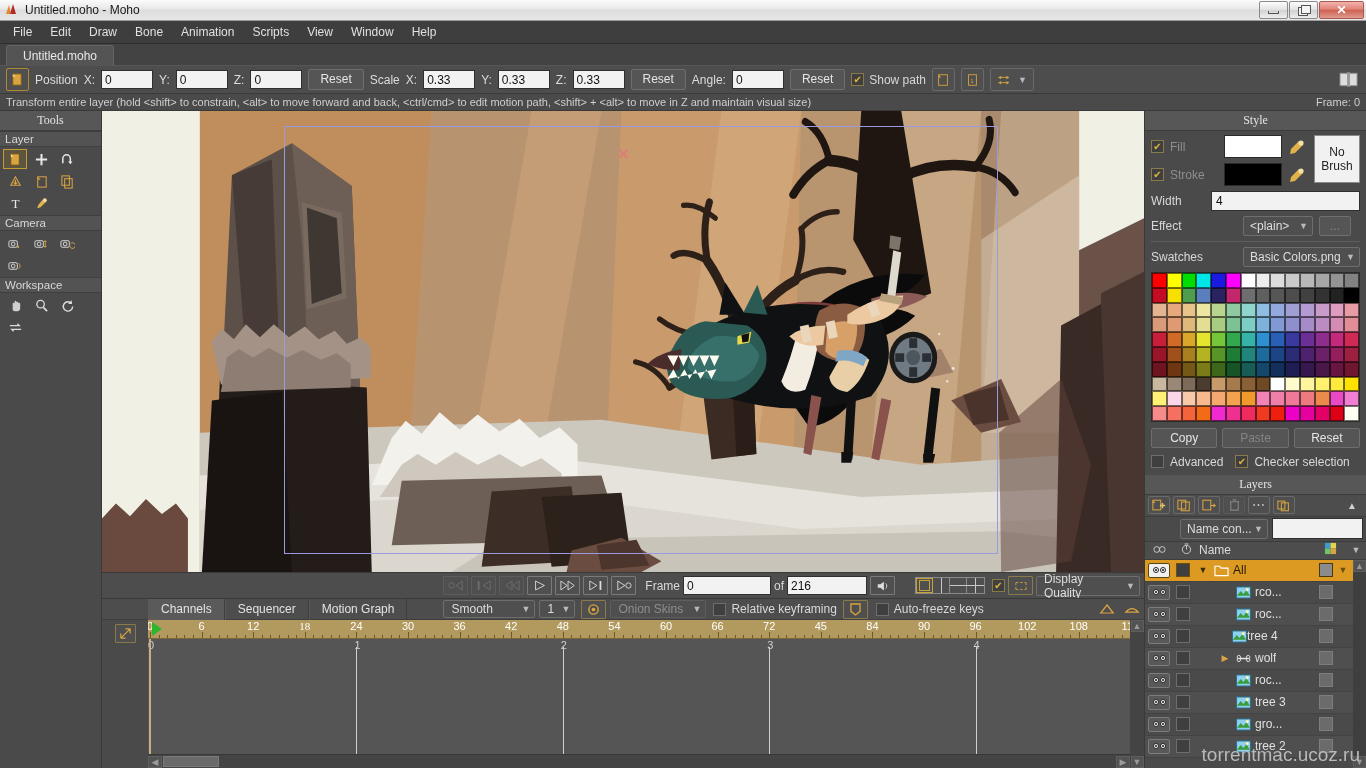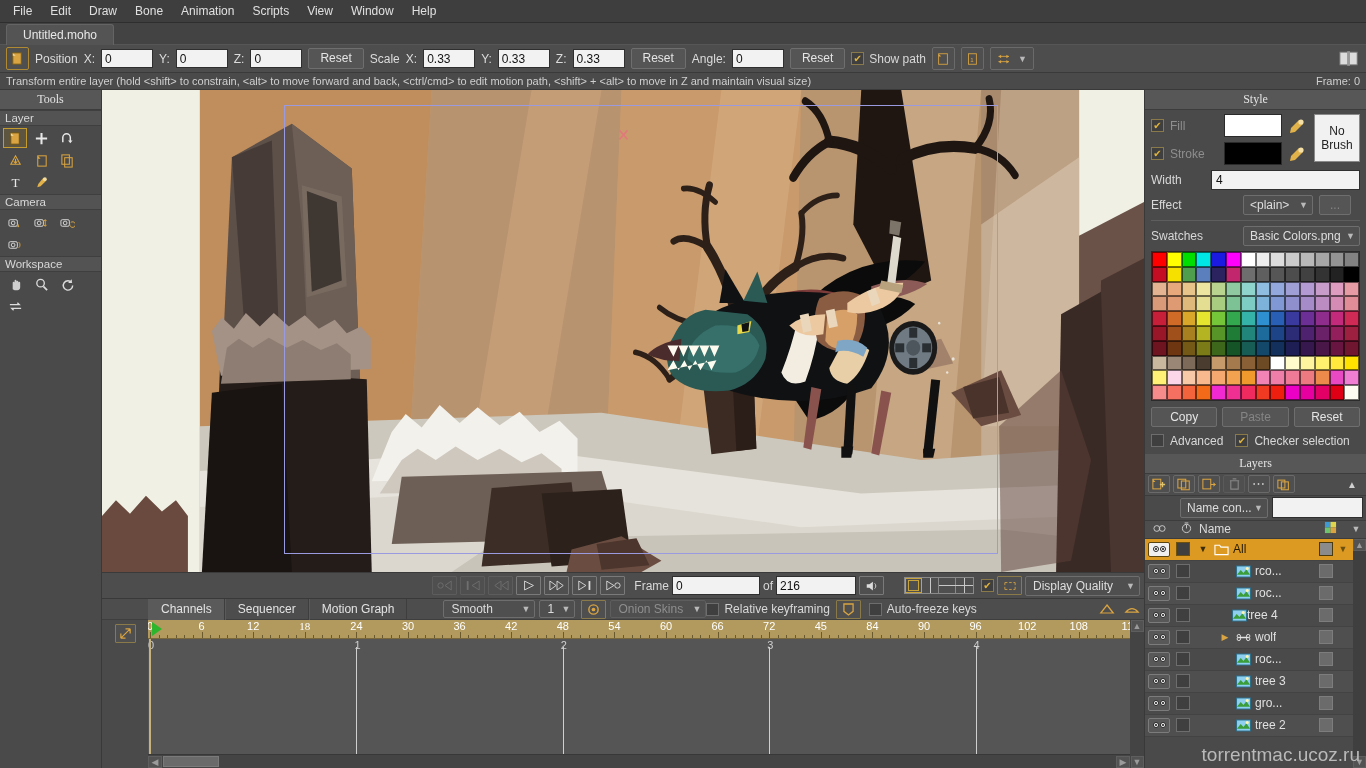--- a/index.html
+++ b/index.html
@@ -285,20 +285,38 @@
   }
   .hscroll { height: 14px; background: #444; border-top: 1px solid #383838; display:flex; align-items:center; }
   .scroll-arrow { width: 14px; height: 12px; display:flex;align-items:center;justify-content:center; color:#9a9a9a; font-size:9px; background:#525252; border:1px solid #5e5e5e;}
   .scroll-thumb { height: 11px; background: #6a6a6a; border:1px solid #7a7a7a; }
 </style>
 </head>
 <body>
 
 <div class="app">
 
+  <div class="titlebar">
+    <div class="tb-icon">
+      <svg width="16" height="16" viewBox="0 0 16 16">
+        <path d="M2 12 L5 3 L7 12 Z" fill="#e08a2e"></path>
+        <path d="M6 12 L9 2 L12 12 Z" fill="#b32a2a"></path>
+      </svg>
+    </div>
+    <span class="tb-title">Untitled.moho - Moho</span>
+    <div class="win-btns">
+      <div class="win-btn">
+          <span class="min-glyph"></span>
+        </div>
+      <div class="win-btn">
+          <span class="max-glyph"></span>
+        </div>
+      <div class="win-btn close">✕</div>
+    </div>
+  </div>
 
   <div class="menubar">
     <div class="mi">File</div>
     <div class="mi">Edit</div>
     <div class="mi">Draw</div>
     <div class="mi">Bone</div>
     <div class="mi">Animation</div>
     <div class="mi">Scripts</div>
     <div class="mi">View</div>
     <div class="mi">Window</div>
@@ -703,21 +721,21 @@
             <span style="position:absolute;left:0;top:7px;width:17px;height:1px;background:#c8c8c8;"></span>
             <span style="position:absolute;left:8px;top:0;width:1px;height:15px;background:#c8c8c8;"></span>
           </div>
         </div>
         <div class="chk on" style="margin-left:4px;"></div>
         <div class="pb" style="border:1px solid #8a7a4a;">
           <svg width="14" height="12" viewBox="0 0 16 14">
               <path d="M2 3 v8 M14 3 v8 M2 3 h12 M2 11 h12" stroke="#d9a441" fill="none" stroke-dasharray="3 2"></path>
             </svg>
         </div>
-        <div class="combo" style="width:115px;">
+        <div class="combo" style="width:104px;">
           <span>Display Quality</span>
           <span class="caret">▼</span>
         </div>
       </div>
 
       <div class="timeline">
         <div class="tl-top">
           <div class="tl-tab active">Channels</div>
           <div class="tl-tab">Sequencer</div>
           <div class="tl-tab">Motion Graph</div>
@@ -733,21 +751,21 @@
           <div class="pb" style="margin-left:6px;border:1px solid #8a7a4a;">
             <svg width="13" height="13" viewBox="0 0 14 14">
                 <circle cx="7" cy="7" r="5" fill="none" stroke="#d9a441" stroke-width="1.5"></circle>
                 <circle cx="7" cy="7" r="2" fill="#d9a441"></circle>
               </svg>
           </div>
           <div class="combo" style="width:96px;height:18px;margin-left:4px;color:#8e8e8e;border-color:#5d5d5d;">
             <span>Onion Skins</span>
             <span class="caret">▼</span>
           </div>
-          <div class="chk-label" style="margin-left:0;">
+          <div class="chk-label" style="margin-left:7px;">
             <span class="chk-sq"></span>
             <span>Relative keyframing</span>
           </div>
           <div class="pb" style="margin-left:6px;border:1px solid #8a7a4a;">
             <svg width="11" height="13" viewBox="0 0 12 14">
                 <path d="M1 1 h10 v8 l-5 4 l-5 -4 z" fill="none" stroke="#d9a441" stroke-width="1.4"></path>
               </svg>
           </div>
           <div class="chk-label" style="margin-left:8px;">
             <span class="chk-sq"></span>

